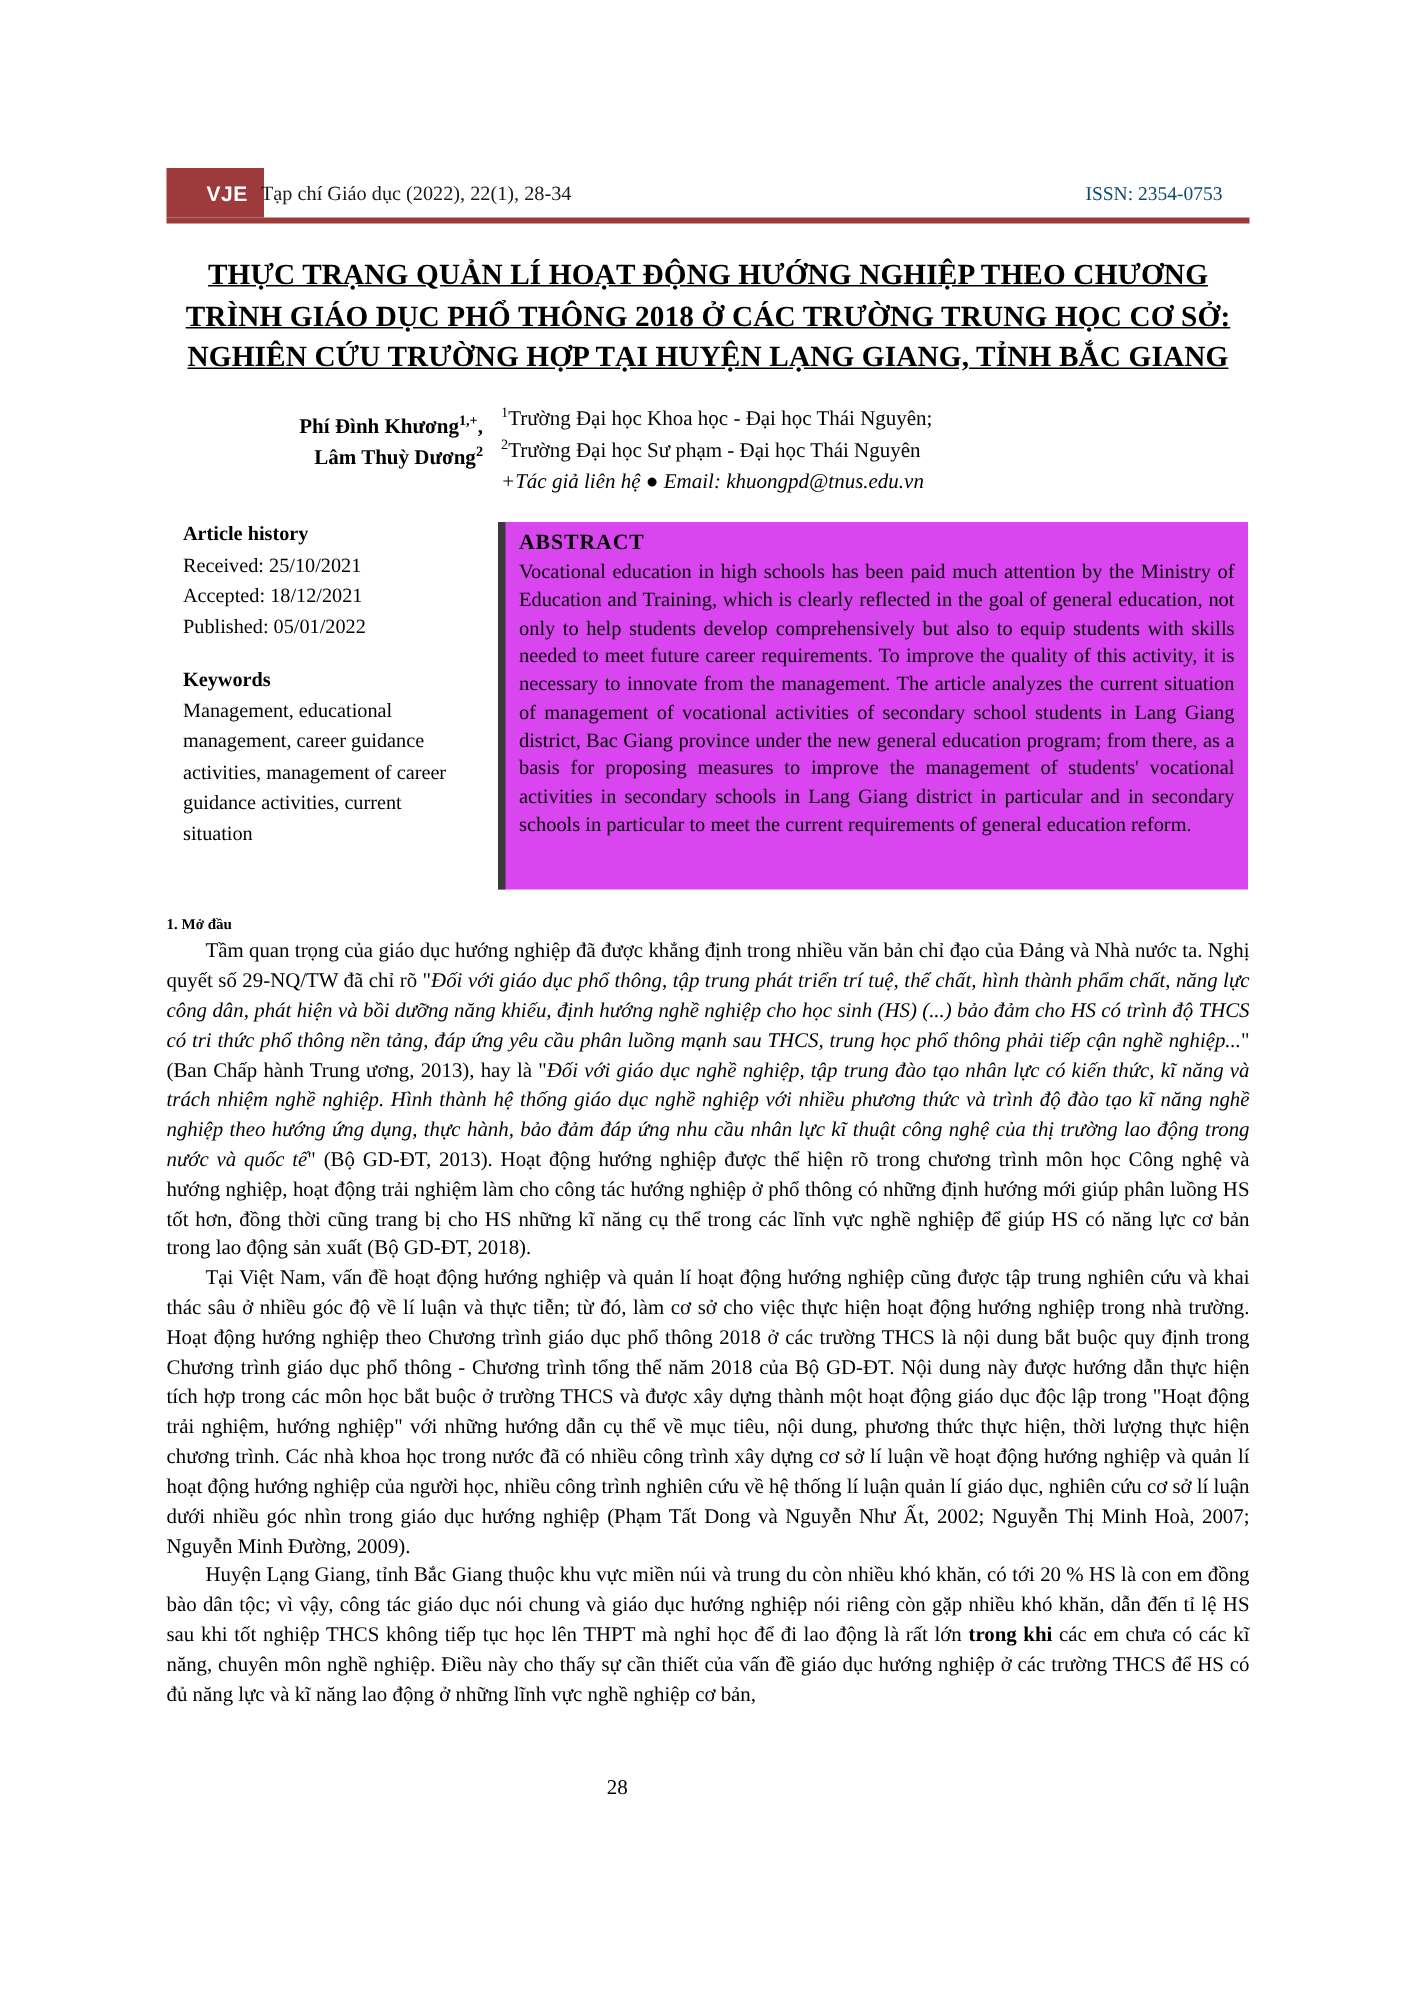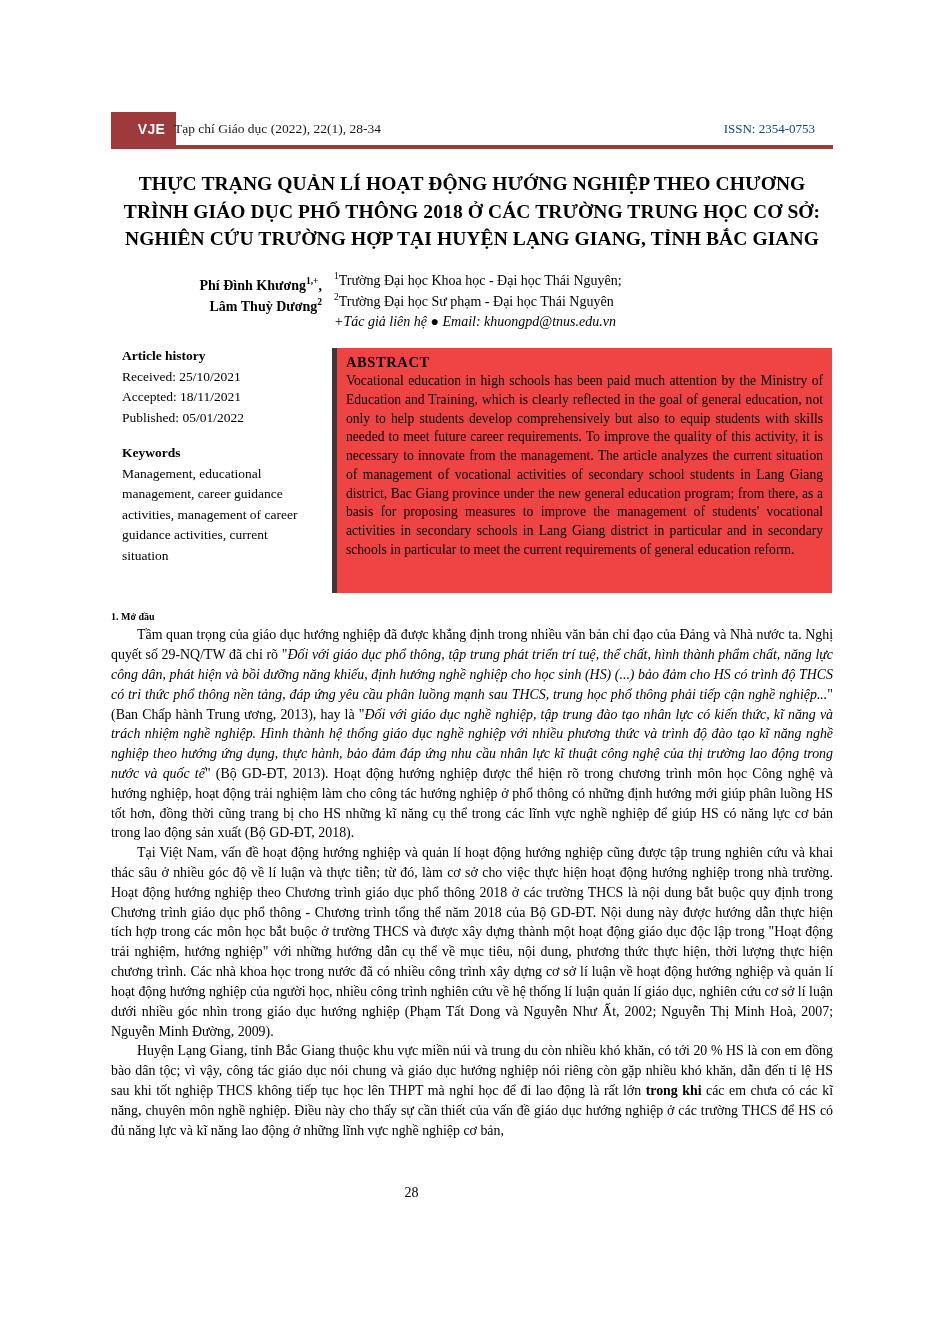--- a/index.html
+++ b/index.html
@@ -75,21 +75,21 @@
     position: absolute;
     left: 111px;
     top: 170px;
     width: 722px;
     text-align: center;
     font-size: 19.5px;
     font-weight: bold;
     line-height: 1.42;
     letter-spacing: 0.1px;
   }
-  .title .tline { display: block; }
+  .title .tline { display: block; text-decoration: underline; }
 
   
   .authors {
     position: absolute;
     left: 122px;
     top: 275px;
     width: 200px;
     font-size: 14px;
     font-weight: bold;
     line-height: 1.45;
@@ -126,21 +126,21 @@
   .meta .meta-gap { display: block; height: 15px; }
   .meta .kw-body { display: block; }
 
   
   .abstract {
     position: absolute;
     left: 332px;
     top: 348px;
     width: 500px;
     height: 245px;
-    background: #ef4444;
+    background: #d946ef;
     border-left: 5px solid #3a3a3a;
     box-sizing: border-box;
     padding: 5px 9px 6px 9px;
   }
   .abstract-head {
     font-weight: bold;
     font-size: 14.5px;
     letter-spacing: 0.6px;
     line-height: 1.25;
     margin-bottom: 1px;
@@ -210,21 +210,21 @@
 
   <div class="affils">
     <span class="fline"><sup>1</sup><span>Trường Đại học Khoa học - Đại học Thái Nguyên;</span></span>
     <span class="fline"><sup>2</sup><span>Trường Đại học Sư phạm - Đại học Thái Nguyên</span></span>
     <span class="fline corresp">+Tác giả liên hệ ● Email: khuongpd@tnus.edu.vn</span>
   </div>
 
   <div class="meta">
     <span class="meta-head">Article history</span>
     <span class="meta-line">Received: 25/10/2021</span>
-    <span class="meta-line">Accepted: 18/11/2021</span>
+    <span class="meta-line">Accepted: 18/12/2021</span>
     <span class="meta-line">Published: 05/01/2022</span>
     <span class="meta-gap"></span>
     <span class="meta-head">Keywords</span>
     <span class="kw-body">Management, educational management, career guidance activities, management of career guidance activities, current situation</span>
   </div>
 
   <div class="abstract">
     <div class="abstract-head">ABSTRACT</div>
     <div class="abstract-body">Vocational education in high schools has been paid much attention by the Ministry of Education and Training, which is clearly reflected in the goal of general education, not only to help students develop comprehensively but also to equip students with skills needed to meet future career requirements. To improve the quality of this activity, it is necessary to innovate from the management. The article analyzes the current situation of management of vocational activities of secondary school students in Lang Giang district, Bac Giang province under the new general education program; from there, as a basis for proposing measures to improve the management of students' vocational activities in secondary schools in Lang Giang district in particular and in secondary schools in particular to meet the current requirements of general education reform.</div>
   </div>

